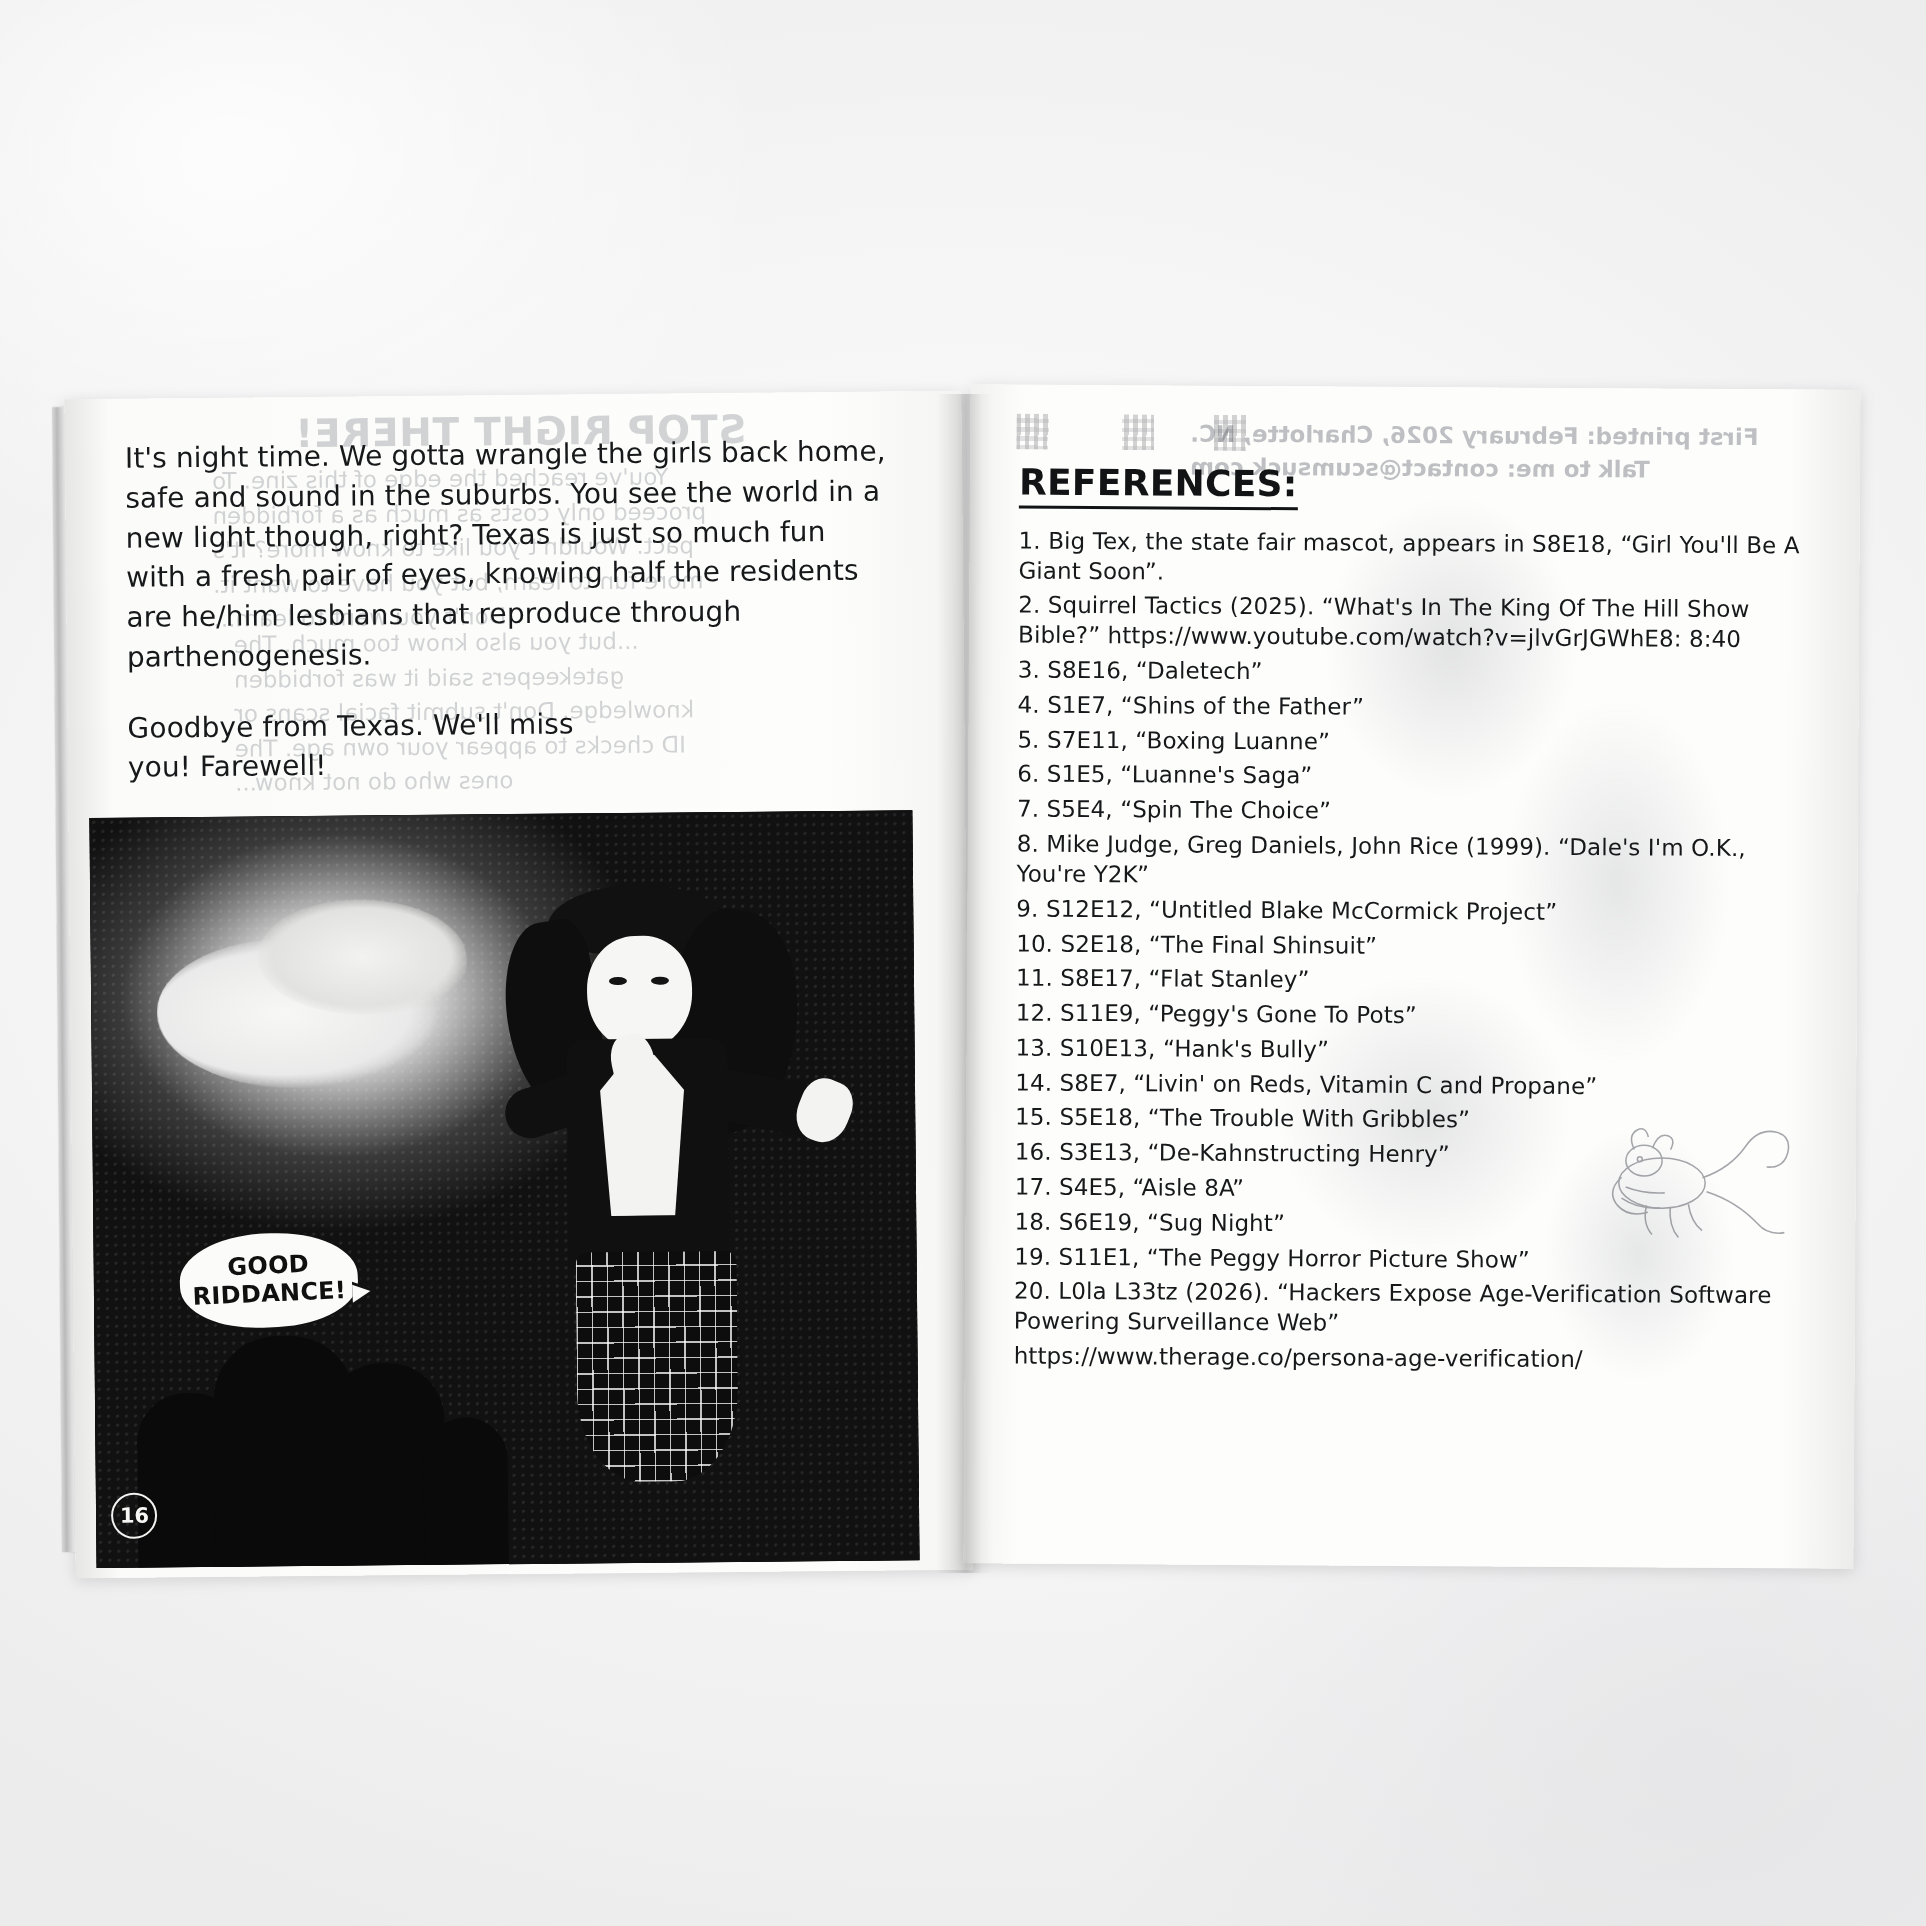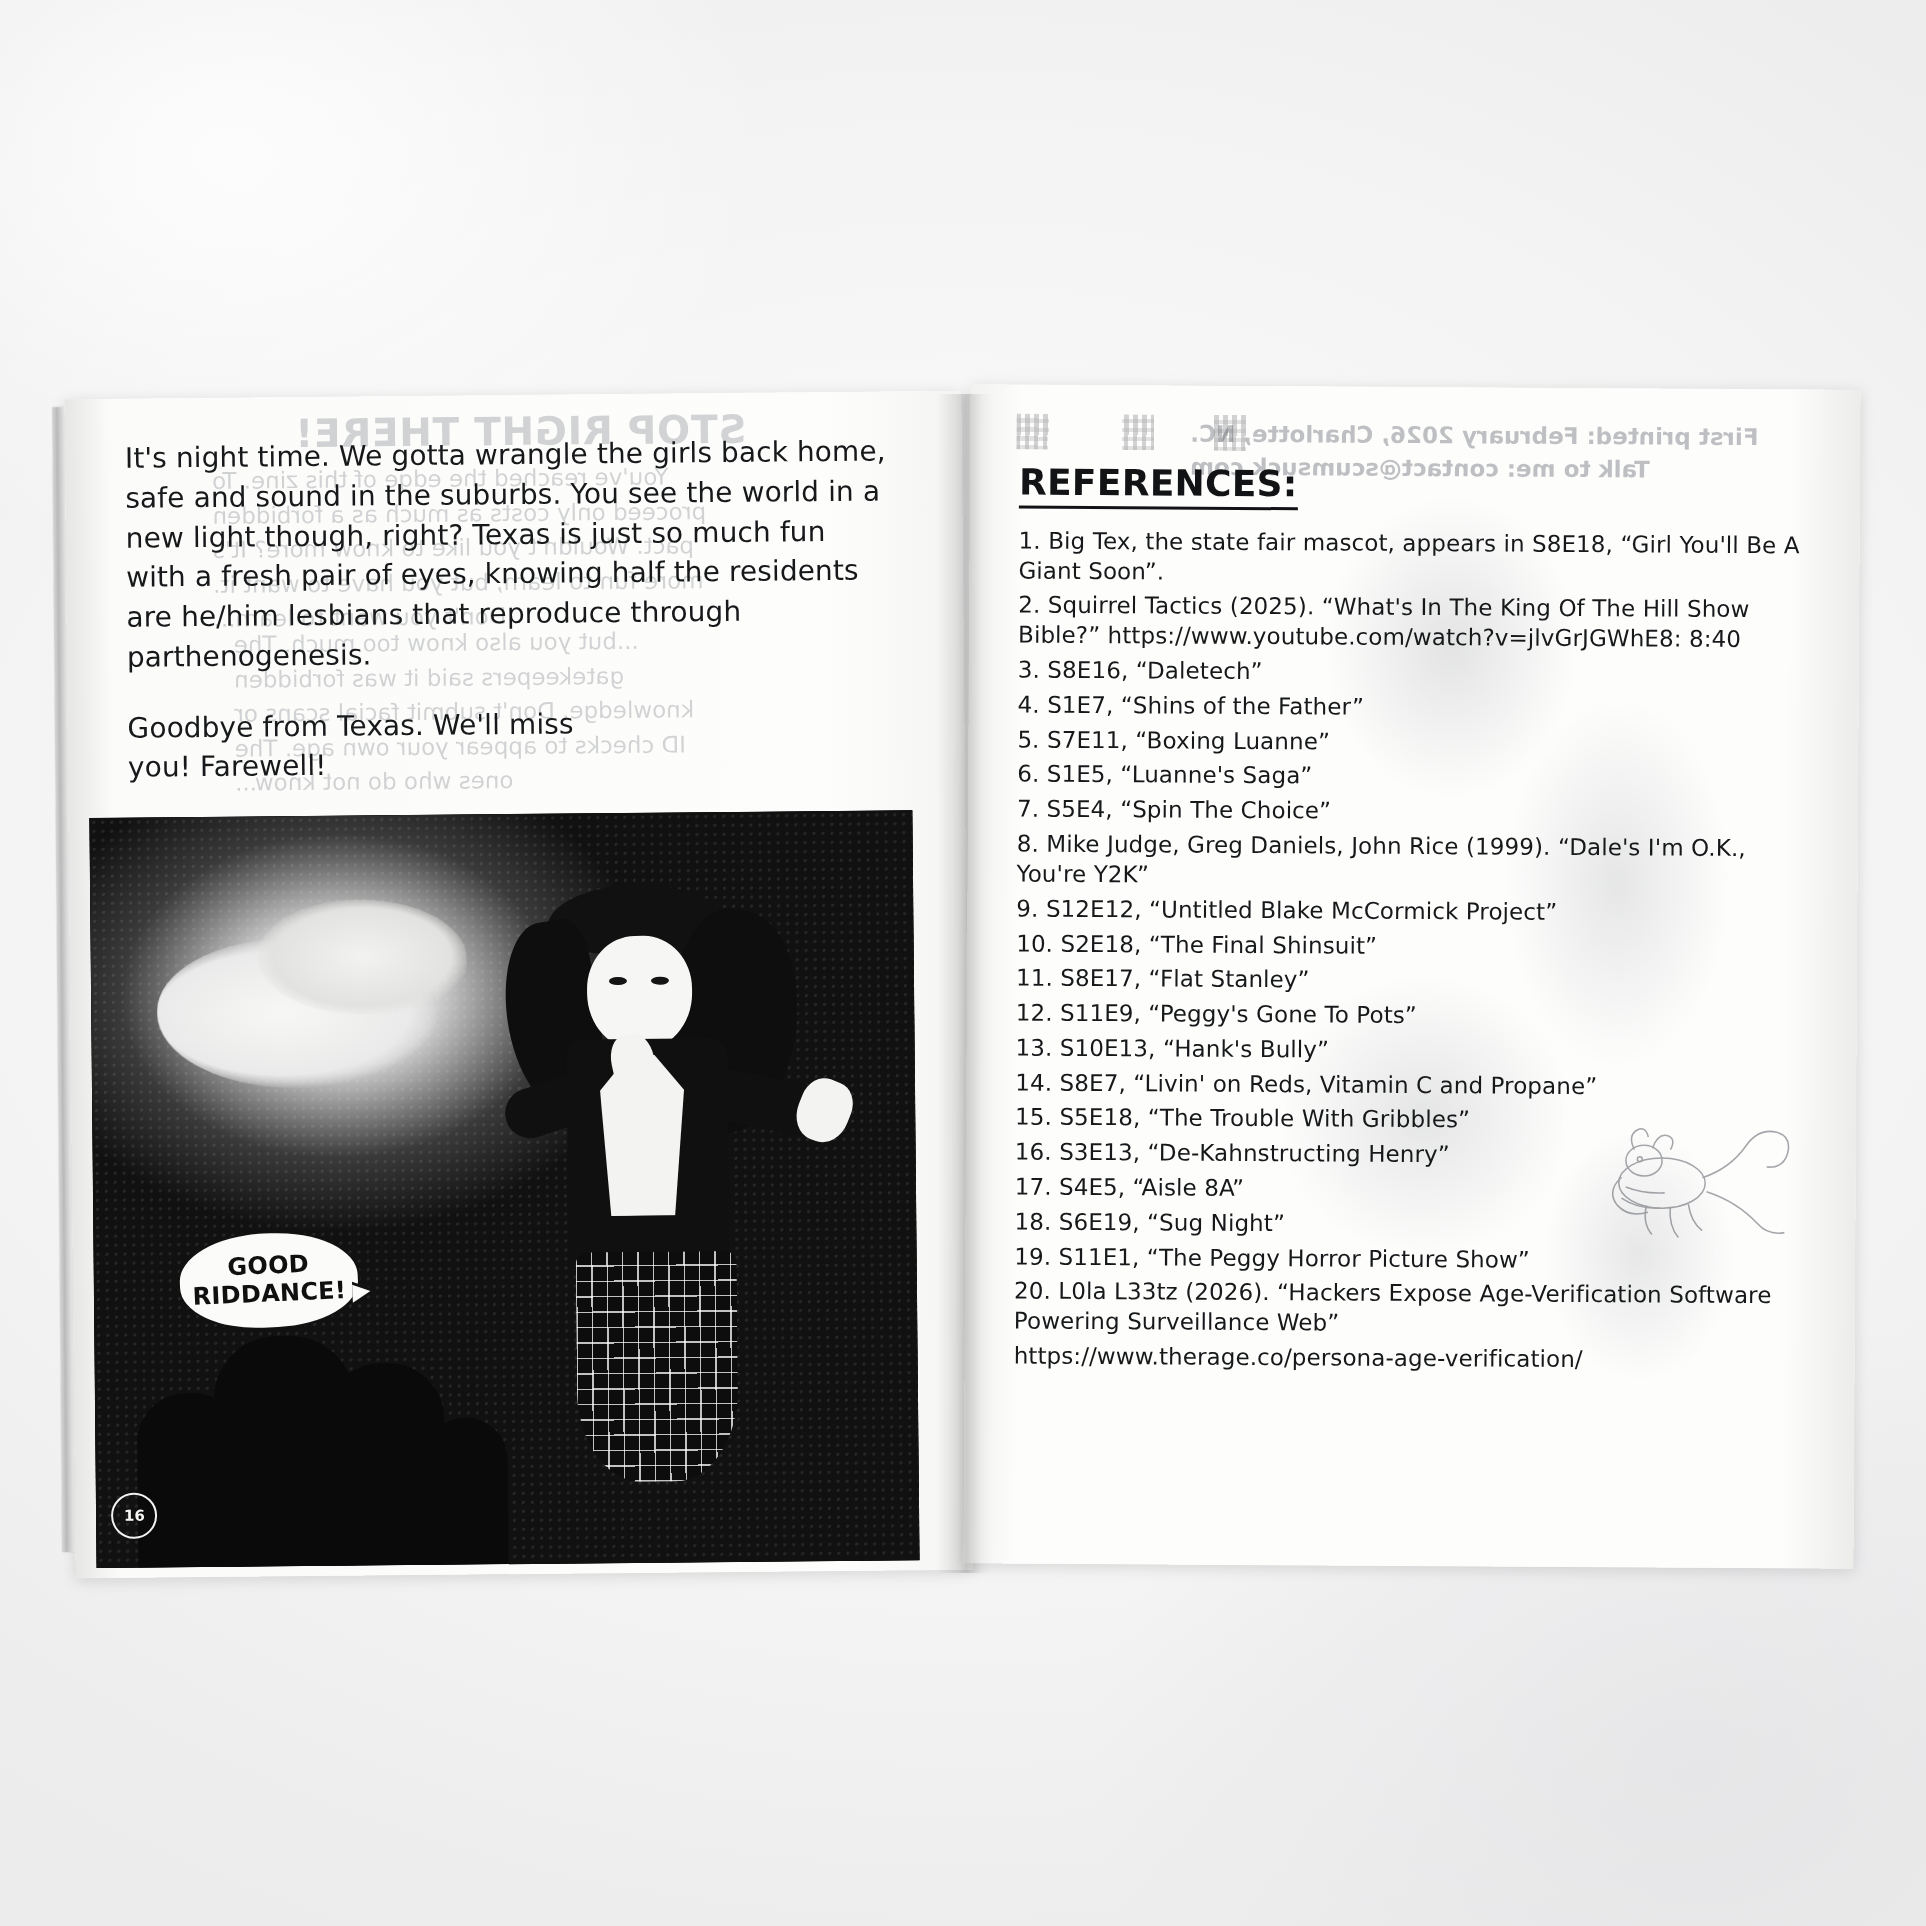--- a/index.html
+++ b/index.html
@@ -301,21 +301,21 @@
   
   #page-number {
     position: absolute;
     left: 15.4px;
     bottom: 29px;
     width: 42px;
     height: 42px;
     border: 2.8px solid #f2f2f0;
     border-radius: 50%;
     color: #f6f6f4;
-    font-size: 15px;
+    font-size: 21px;
     font-weight: 700;
     display: flex;
     align-items: center;
     justify-content: center;
     font-family: "DejaVu Sans", sans-serif;
   }
 
   
   #right-body {
     position: absolute;

